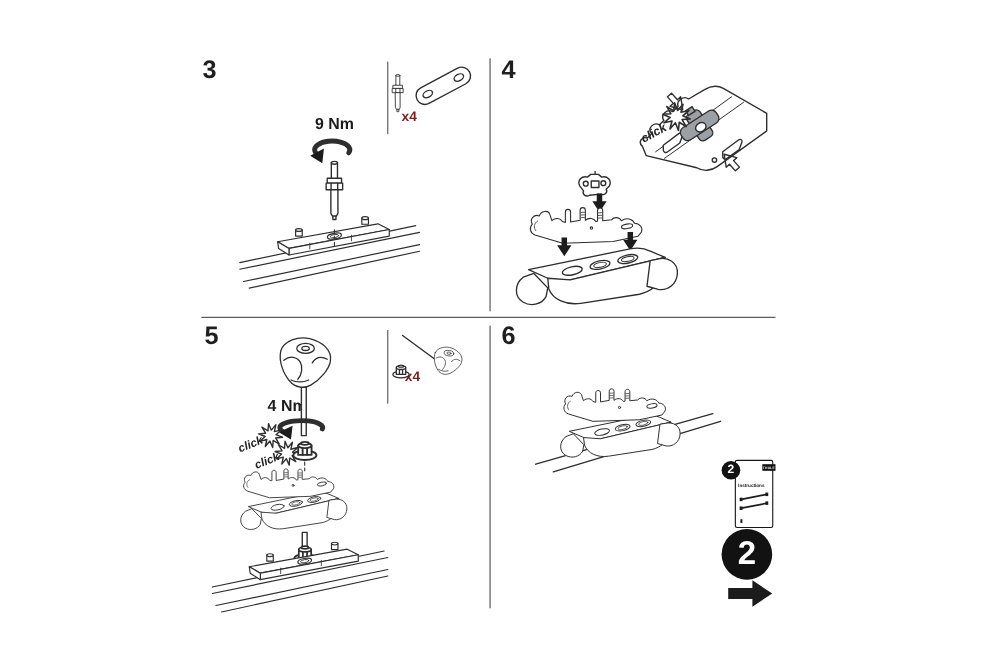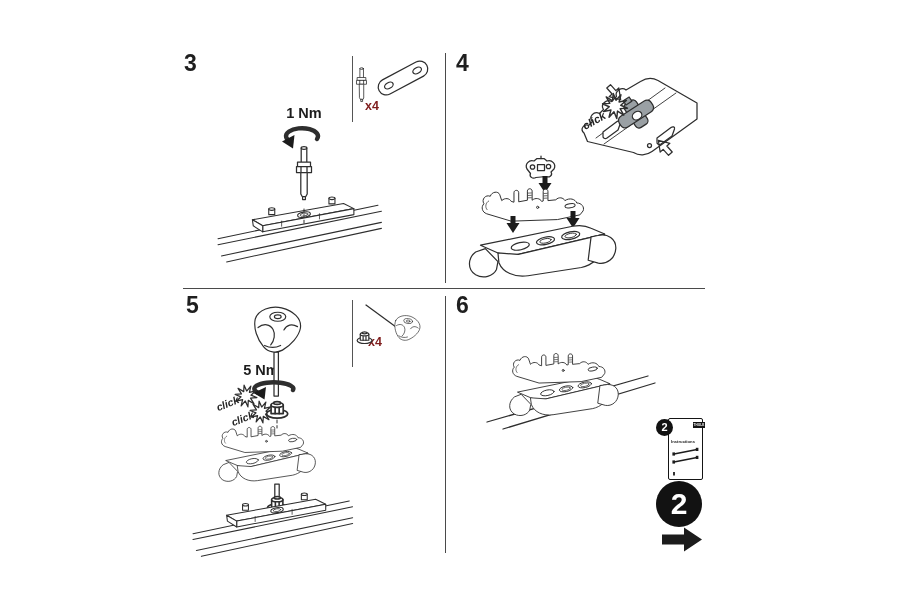--- a/index.html
+++ b/index.html
@@ -40,22 +40,22 @@
   <div class="divider" style="left:444.5px;top:296px;width:1.6px;height:257px;"></div>
   <div class="divider" style="left:183px;top:287.5px;width:522px;height:1.6px;"></div>
   <div class="divider" style="left:351.5px;top:56px;width:1px;height:66px;background:#555;"></div>
   <div class="divider" style="left:351.5px;top:300px;width:1px;height:67px;background:#555;"></div>
 
   <div class="stepnum" style="left:184px;top:52px;">3</div>
   <div class="stepnum" style="left:456px;top:52px;">4</div>
   <div class="stepnum" style="left:186px;top:294px;">5</div>
   <div class="stepnum" style="left:456px;top:294px;">6</div>
 
-  <div class="torque" style="left:280px;top:106px;">1 Nm</div>
-  <div class="torque" style="left:237px;top:363px;">5 Nm</div>
+  <div class="torque" style="left:280px;top:106px;">9 Nm</div>
+  <div class="torque" style="left:237px;top:363px;">4 Nm</div>
   <div class="qty" style="left:365px;top:100px;">x4</div>
   <div class="qty" style="left:368px;top:336px;">x4</div>
 
   <svg id="art" width="900" height="600" viewBox="0 0 900 600">
     <defs>
       <path id="burst" d="M11,0 L4.8,1.5 L8.9,6.5 L2.9,4 L3.4,10.5 L0,5 L-3.4,10.5 L-2.9,4 L-8.9,6.5 L-4.8,1.5 L-11,0 L-4.8,-1.5 L-8.9,-6.5 L-2.9,-4 L-3.4,-10.5 L0,-5 L3.4,-10.5 L2.9,-4 L8.9,-6.5 L4.8,-1.5 Z"></path>
       <path id="arrowhd" d="M-2.5,-17 L2.5,-17 L2.5,-9 L6.5,-9 L0,1 L-6.5,-9 L-2.5,-9 Z"></path>
       <g id="stud">
         <ellipse class="w" cx="12" cy="4" rx="2.8" ry="1.3"></ellipse>
         <path d="M9.2,4 L9.2,18 M14.8,4 L14.8,18"></path>

